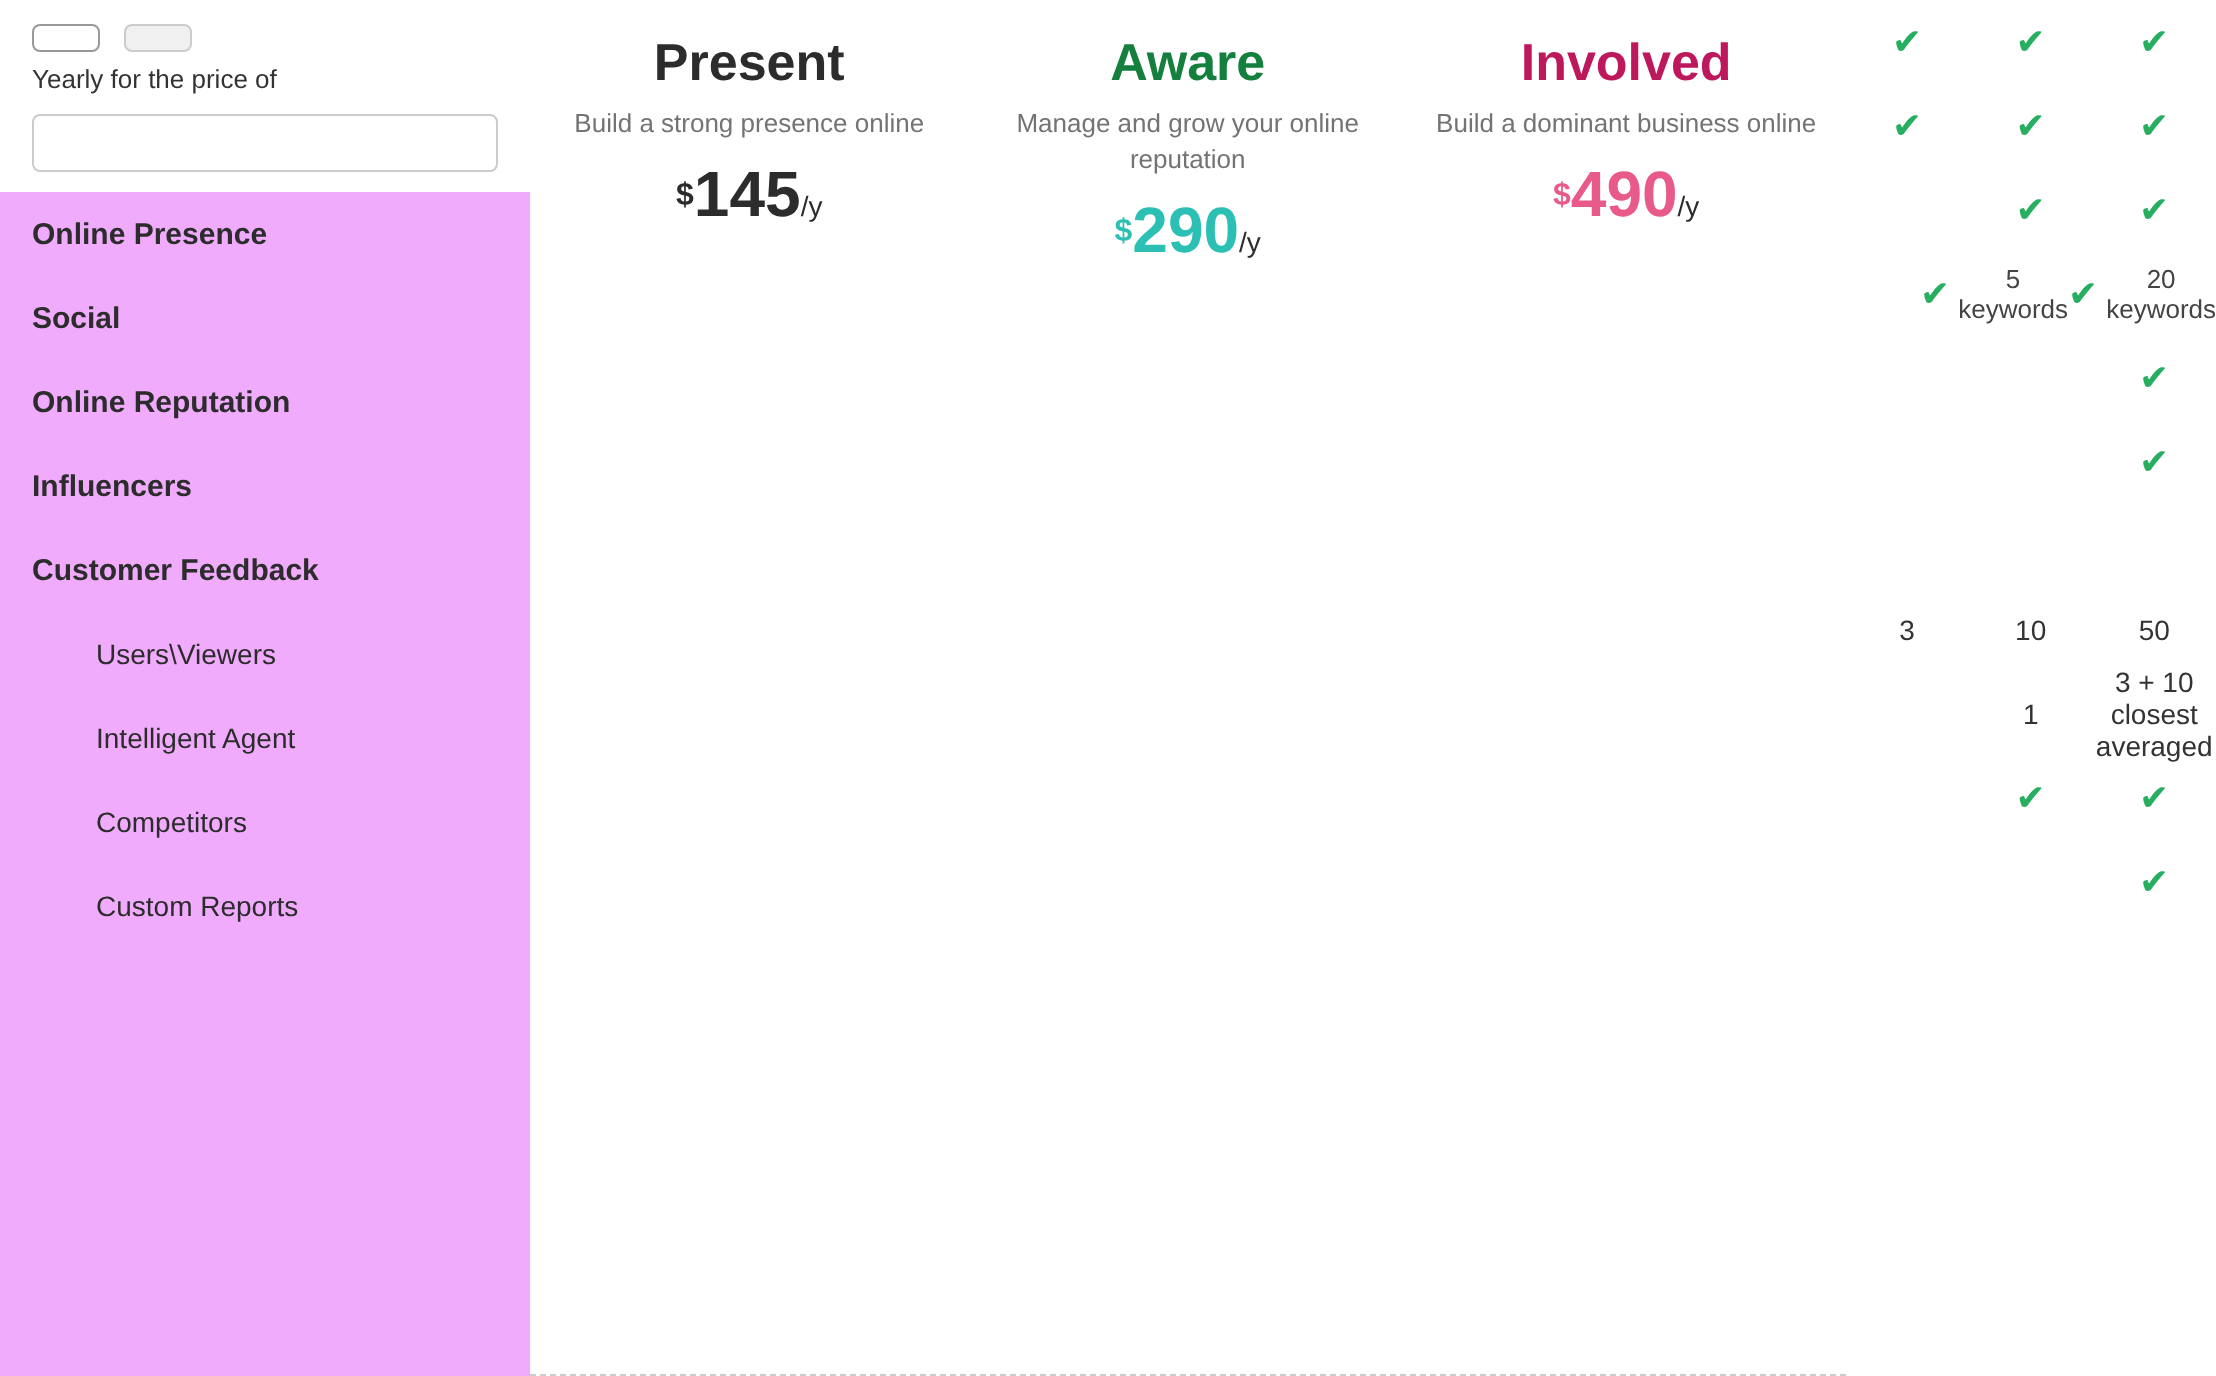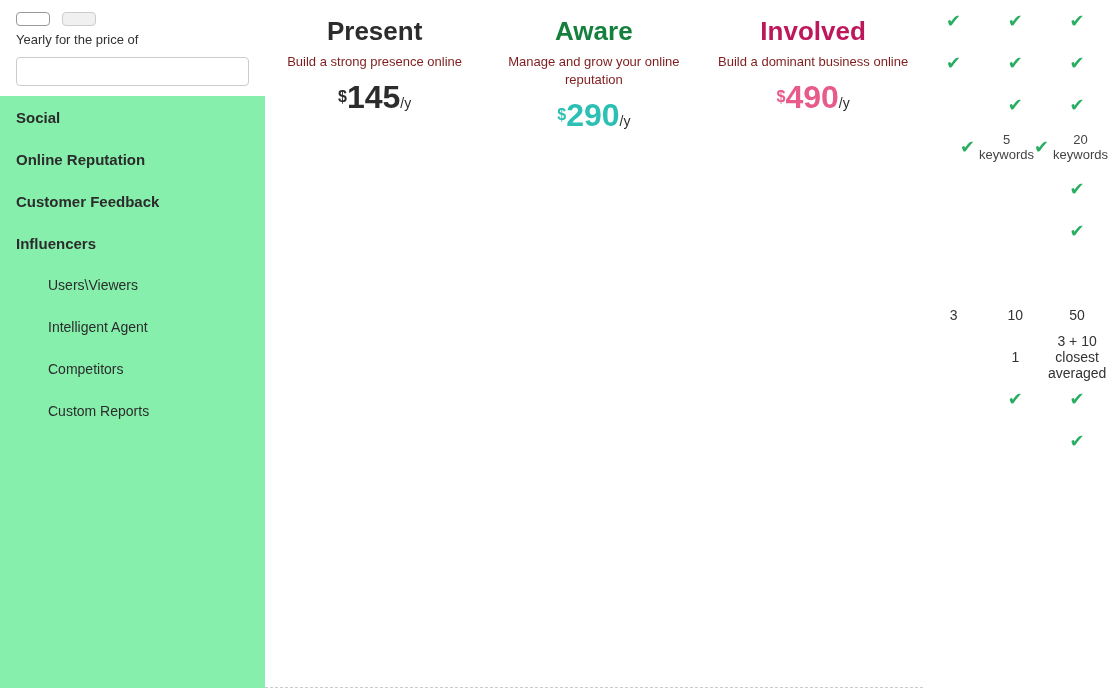--- a/index.html
+++ b/index.html
@@ -13,21 +13,21 @@
 
     .container {
       display: flex;
       width: 1108px;
     }
 
     
     .sidebar {
       width: 265px;
       flex-shrink: 0;
-      background: #86efac;
+      background: #f0abfc;
       min-height: 688px;
     }
 
     .sidebar-top {
       padding: 12px 16px 10px 16px;
       background: #fff;
     }
 
     .toggle-row {
       display: flex;
@@ -128,21 +128,21 @@
       font-size: 26px;
       font-weight: bold;
       color: #2c2c2c;
       margin-bottom: 6px;
     }
     .plan-name.aware { color: #15803d; }
     .plan-name.involved { color: #be185d; }
 
     .plan-desc {
       font-size: 13px;
-      color: #7f1d1d;
+      color: #737373;
       margin-bottom: 10px;
       line-height: 1.4;
     }
 
     .plan-price {
       font-size: 14px;
       color: #2c2c2c;
     }
 
     .price-sup {
@@ -219,24 +219,25 @@
         <button class="toggle-btn"></button>
       </div>
       <div class="pricing-usd"></div>
       <div class="yearly-info">
         Yearly <strong></strong> for the price of <strong></strong>
       </div>
       <input class="coupon-input" type="text" style="">
     </div>
 
     <div class="sidebar-features" id="feature-labels">
+    <div class="feature-row">Online Presence</div>
         <div class="feature-row">Social</div>
         <div class="feature-row">Online Reputation</div>
+        <div class="feature-row">Influencers</div>
         <div class="feature-row">Customer Feedback</div>
-        <div class="feature-row">Influencers</div>
         <div class="feature-row sub">Users\Viewers</div>
         <div class="feature-row sub">Intelligent Agent</div>
         <div class="feature-row sub">Competitors</div>
         <div class="feature-row sub">Custom Reports</div>
       </div>
   </div>
 
   <div class="main">
 
     <div class="plan-headers" id="plan-headers">

